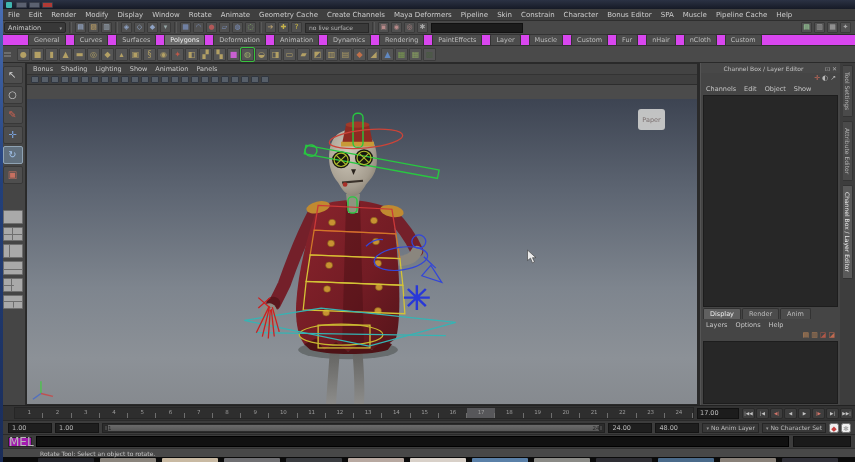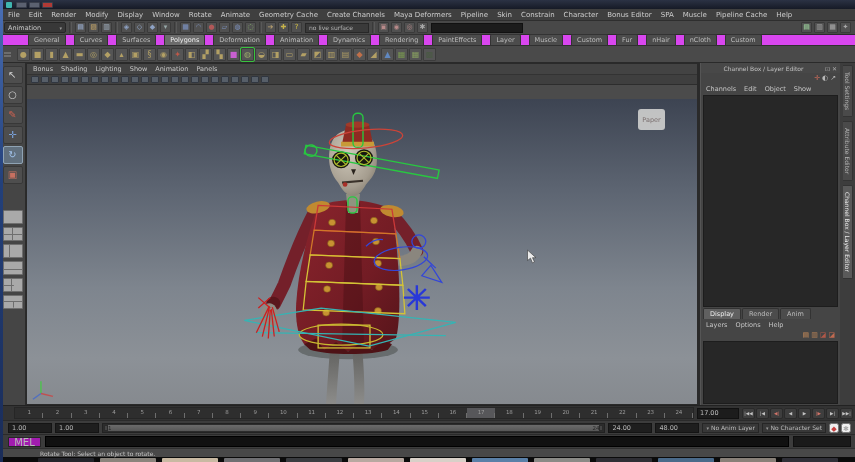--- a/index.html
+++ b/index.html
@@ -98,21 +98,21 @@
   .rangeslider { height:14px; background:#3c3c3c; border-top:1px solid #2a2a2a; display:flex; align-items:center; gap:3px; padding:0 4px 0 8px; }
   .rs-field { width:44px; height:10px; background:#1e1e1e; border:1px solid #141414; color:#b8b8b8; font-size:6.5px; padding:0 3px; }
   .rs-track { flex:1; height:10px; background:#2c2c2c; border:1px solid #222; position:relative; }
   .rs-bar { position:absolute; inset:1px; background:linear-gradient(180deg,#6b6b6b,#575757); display:flex; justify-content:space-between; align-items:center; font-size:5.5px; color:#262626; padding:0 4px; }
   .rs-handle { position:absolute; top:1px; bottom:1px; width:4px; background:#454545; border:1px solid #2a2a2a; }
   .rs-dd { height:10px; background:#383838; border:1px solid #262626; font-size:6px; color:#bdbdbd; display:flex; align-items:center; gap:2px; padding:0 3px; white-space:nowrap; }
   .rs-icon { width:10px; height:10px; font-size:7px; line-height:9px; text-align:center; }
 
   
   .commandline { height:14px; background:#3c3c3c; border-top:1px solid #2a2a2a; display:flex; align-items:center; gap:4px; padding:0 4px 0 8px; }
-  .mel-label { width:33px; height:10px; background:#a21caf; border:1px solid #262626; font-size:10px; color:#b8b8b8; text-align:center; line-height:9px; }
+  .mel-label { width:24px; height:10px; background:#a21caf; border:1px solid #262626; font-size:12px; color:#b8b8b8; text-align:center; line-height:9px; }
   .mel-input { flex:1; height:11px; background:#101010; border:1px solid #000; color:#ccc; font-size:6.5px; padding:0 3px; }
   .cmd-result { width:58px; height:11px; background:#1a1a1a; border:1px solid #101010; }
   .helpline { height:9px; background:#484848; border-top:1px solid #303030; font-size:6px; color:#c6c6c6; display:flex; align-items:center; padding:0 0 0 40px; }
   .filmstrip { height:5px; background:#0b0b0b; display:flex; gap:6px; padding:1px 0 0 38px; overflow:hidden; }
   .thumb { width:56px; height:12px; border-radius:1px; flex:none; }
 </style>
 </head>
 <body>
 
 <div class="app">

